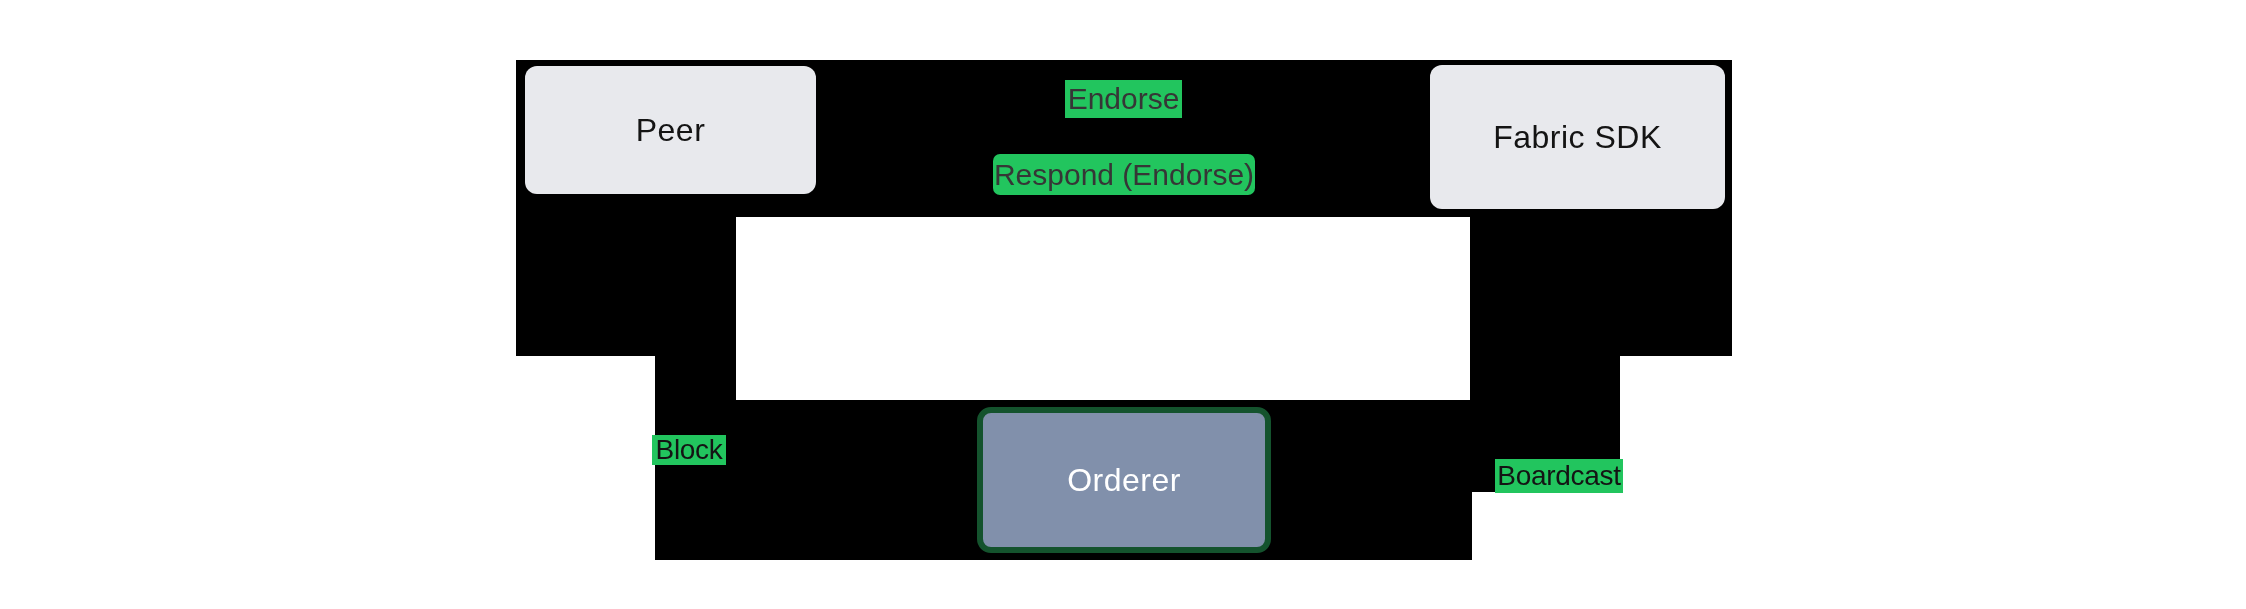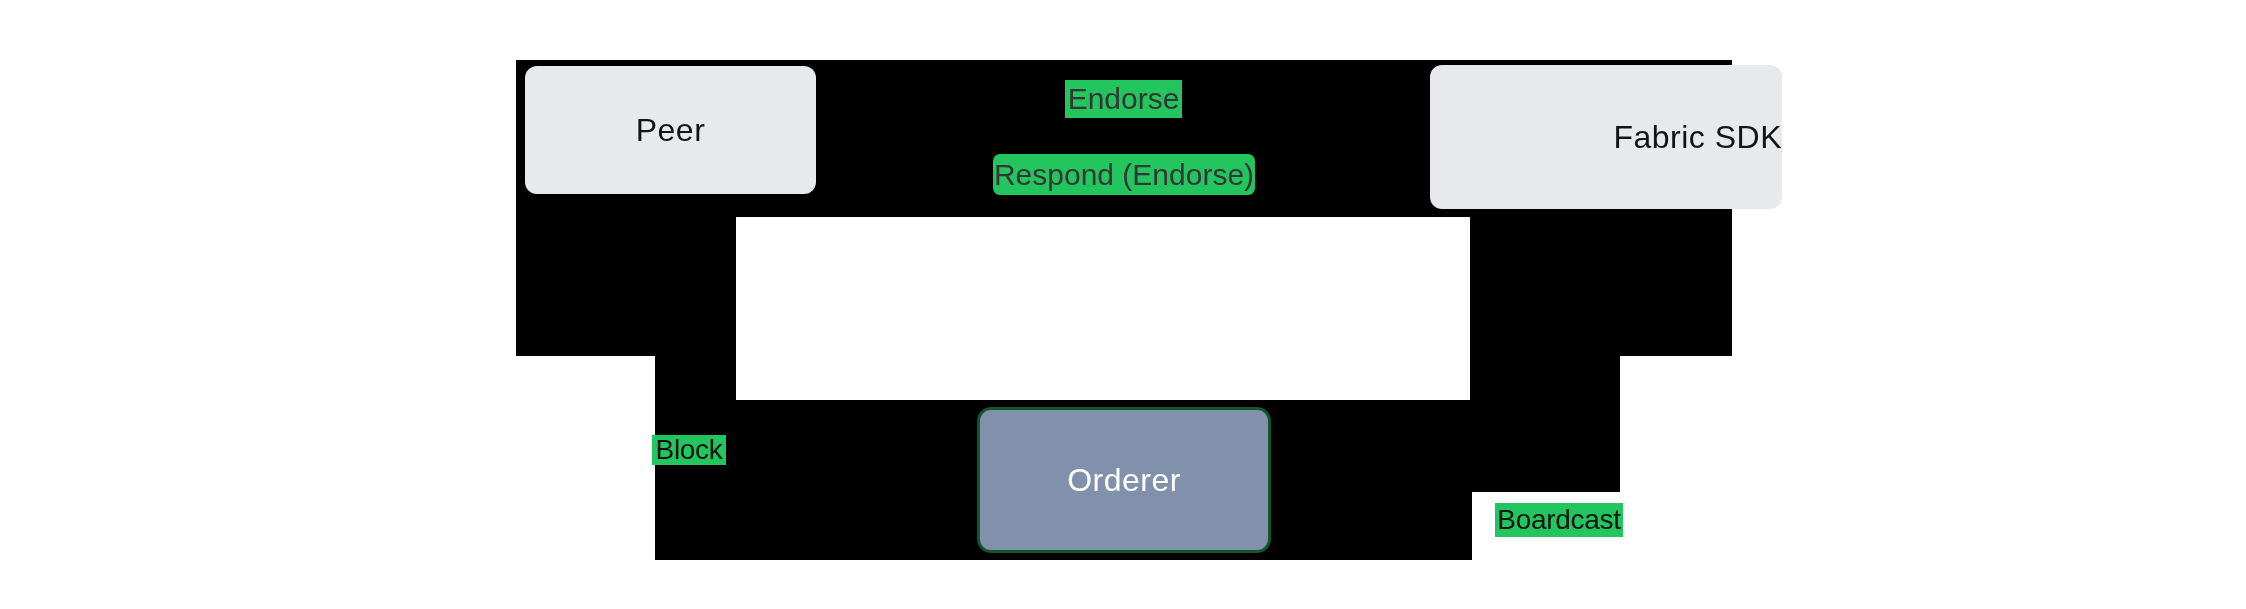--- a/index.html
+++ b/index.html
@@ -28,21 +28,21 @@
   }
   .node-light {
     background: #e8e9ed;
     border-radius: 12px;
     color: #141414;
     font-size: 32px;
     letter-spacing: 0.5px;
   }
   .node-accent {
     background: #8190ab;
-    border: 3px solid #14532d;
+    border: 6px solid #14532d;
     border-radius: 14px;
     color: #ffffff;
     font-size: 32px;
     letter-spacing: 0.5px;
   }
   .edge-label {
     position: absolute;
     display: flex;
     align-items: center;
     justify-content: center;
@@ -56,28 +56,28 @@
   
   #top-band      { left: 516px;  top: 60px;  width: 1216px; height: 157px; }
   #left-leg      { left: 516px;  top: 217px; width: 220px;  height: 139px; }
   #right-leg     { left: 1470px; top: 217px; width: 262px;  height: 139px; }
   #left-column   { left: 655px;  top: 356px; width: 81px;   height: 45px; }
   #right-column  { left: 1470px; top: 356px; width: 150px;  height: 136px; }
   #bottom-band   { left: 655px;  top: 400px; width: 817px;  height: 160px; }
 
   
   #peer-node       { left: 525px;  top: 66px;  width: 291px; height: 128px; }
-  #fabric-sdk-node { left: 1430px; top: 65px;  width: 352px; height: 144px; justify-content: flex-end; }
+  #fabric-sdk-node { left: 1430px; top: 65px;  width: 295px; height: 144px; }
   #orderer-node    { left: 977px;  top: 407px; width: 294px; height: 146px; }
 
   
   #endorse-label         { left: 1065px; top: 80px;  width: 117px; height: 38px; }
   #respond-endorse-label { left: 993px;  top: 154px; width: 262px; height: 41px; border-radius: 7px; }
   #block-label           { left: 652px;  top: 435px; width: 74px;  height: 30px; }
-  #boardcast-label       { left: 1495px; top: 459px; width: 128px; height: 34px; margin-top: 44px; }
+  #boardcast-label       { left: 1495px; top: 459px; width: 128px; height: 34px; }
 </style>
 </head>
 <body>
 
 <div id="canvas">
 
   <div class="shape" id="top-band"></div>
   <div class="shape" id="left-leg"></div>
   <div class="shape" id="right-leg"></div>
   <div class="shape" id="left-column"></div>

